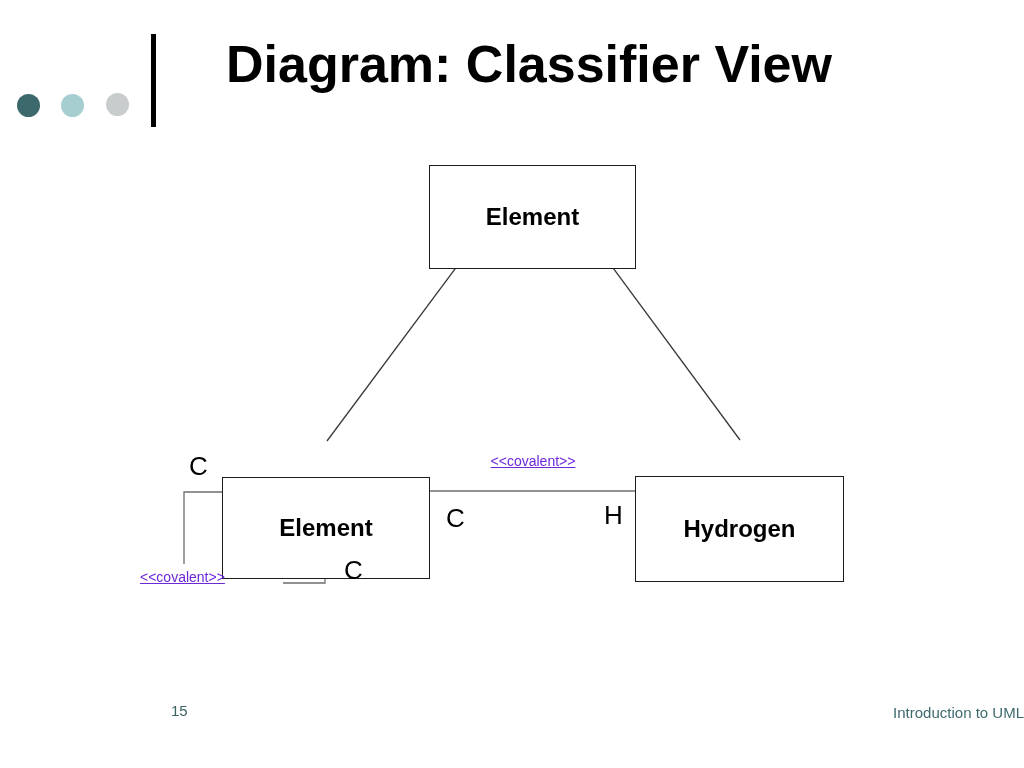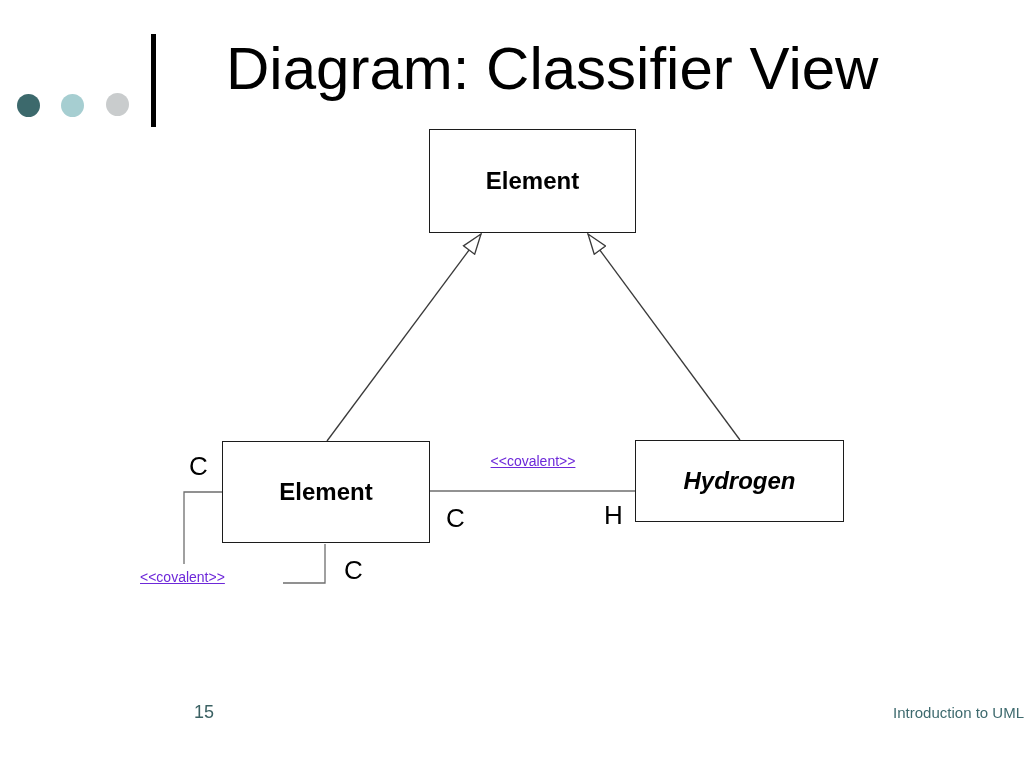--- a/index.html
+++ b/index.html
@@ -25,22 +25,22 @@
   .title-rule {
     position: absolute;
     left: 151px; top: 34px;
     width: 5px; height: 93px;
     background: #000000;
   }
 
   .slide-title {
     position: absolute;
     left: 226px; top: 36px;
-    font-size: 60px;
-    font-weight: 400;
+    font-size: 52px;
+    font-weight: 700;
     color: #000000;
     letter-spacing: 0px;
     white-space: nowrap;
     line-height: 1.1;
   }
 
   
   svg.diagram-lines {
     position: absolute;
     left: 0; top: 0;
@@ -51,24 +51,25 @@
   .uml-class {
     position: absolute;
     background: #ffffff;
     border: 1.5px solid #1c1c1c;
     display: flex;
     align-items: center;
     justify-content: center;
     font-weight: 700;
     font-size: 24px;
     color: #000000;
+    margin-top: 36px;
   }
   #class-element  { left: 429px; top: 129px; width: 207px; height: 104px; }
   #class-carbon   { left: 222px; top: 441px; width: 208px; height: 102px; }
-  #class-hydrogen { left: 635px; top: 440px; width: 209px; height: 82px; font-style: italic; }
+  #class-hydrogen { left: 635px; top: 440px; width: 209px; height: 106px; }
 
   .stereotype-label {
     position: absolute;
     font-size: 14px;
     color: #6d28d9;
     white-space: nowrap;
     text-decoration: underline;
   }
   #covalent-main {
     left: 433px; top: 453px;
@@ -83,22 +84,22 @@
     color: #000000;
     white-space: nowrap;
   }
   #role-c-assoc   { left: 446px; top: 503px; }
   #role-h-assoc   { left: 604px; top: 500px; }
   #role-c-self-top    { left: 189px; top: 451px; }
   #role-c-self-bottom { left: 344px; top: 555px; }
 
   .page-number {
     position: absolute;
-    left: 194px; top: 702px;
-    font-size: 18px;
+    left: 171px; top: 702px;
+    font-size: 15px;
   }
   .footer-title {
     position: absolute;
     left: 0; top: 704px;
     width: 1024px;
     text-align: right;
     font-size: 15px;
   }
 </style>
 </head>

